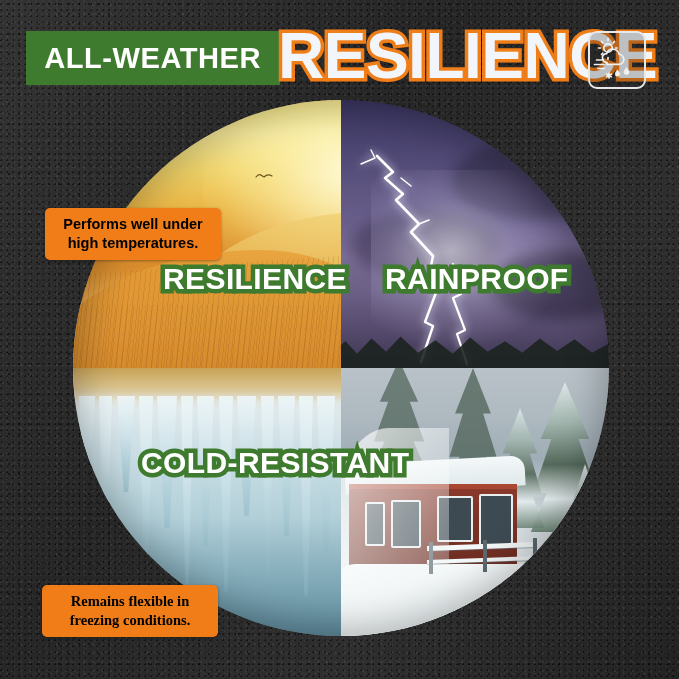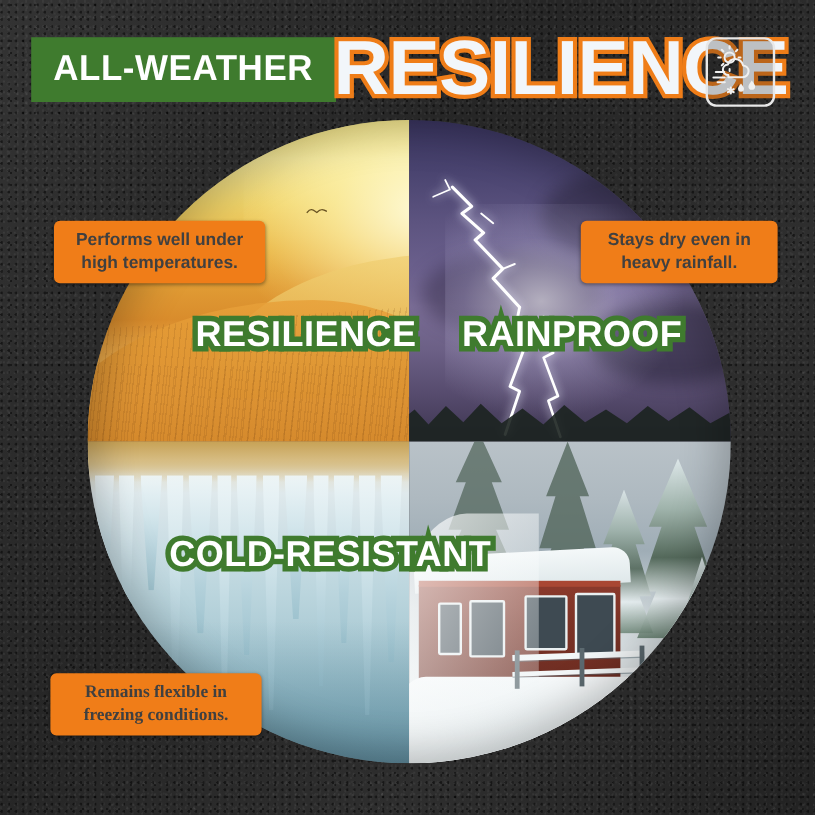--- a/index.html
+++ b/index.html
@@ -289,30 +289,31 @@
   }
   #t-scorching    { left: 163px; top: 262px; }
   #t-rainproof    { left: 385px; top: 262px; }
   #t-coldresist   { left: 141px; top: 446px; }
   #t-snowproof    { left: 389px; top: 446px; }
 
   
   .callout {
     position: absolute;
     background: #f07d18;
-    color: #404040;
+    color: #000000;
     border-radius: 5px;
     font-size: 14.5px;
     font-weight: 700;
     line-height: 19px;
     padding: 7px 12px;
     text-align: center;
     font-family: "Liberation Sans", sans-serif;
     box-shadow: 0 1px 3px rgba(0,0,0,0.35);
     white-space: pre-line;
+    margin-top: 24px;
   }
   #c-hot   { left: 45px;  top: 184px; width: 152px; }
   #c-rain  { left: 484px; top: 184px; width: 140px; }
   #c-cold  { left: 42px;  top: 561px; width: 152px; font-family: Liberation Serif, serif; }
   #c-snow  { left: 481px; top: 563px; width: 144px; }
 </style>
 </head>
 <body>
 
 <div id="canvas">
@@ -428,20 +429,18 @@
   <span class="qtitle" id="t-scorching">RESILIENCE</span>
 
   <span class="qtitle" id="t-rainproof">RAINPROOF</span>
 
   <span class="qtitle" id="t-coldresist">COLD-RESISTANT</span>
 
 
   <div class="callout" id="c-hot">Performs well under
 high temperatures.</div>
 
-  <div class="callout" id="c-rain">Stays dry even in
-heavy rainfall.</div>
 
   <div class="callout" id="c-cold">Remains flexible in
 freezing conditions.</div>
 
 
 </div>
 
 </body></html>

